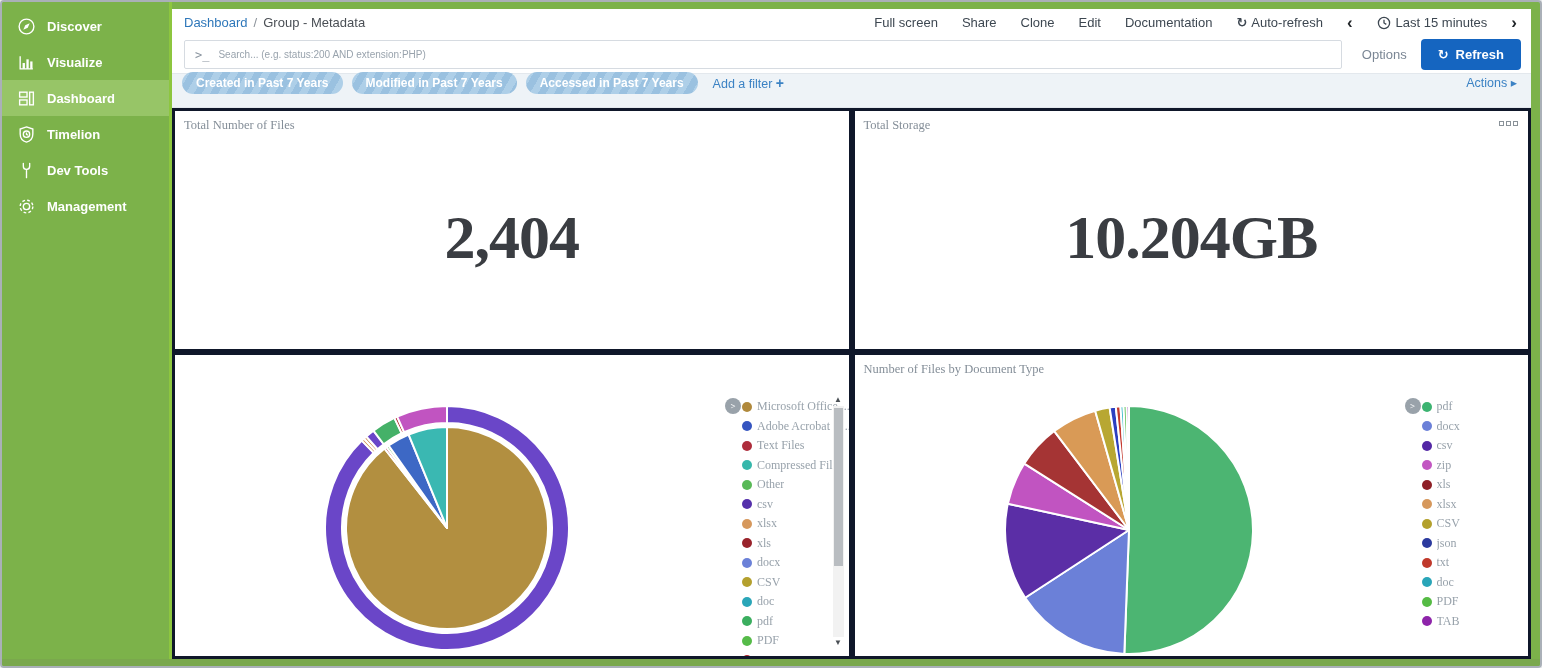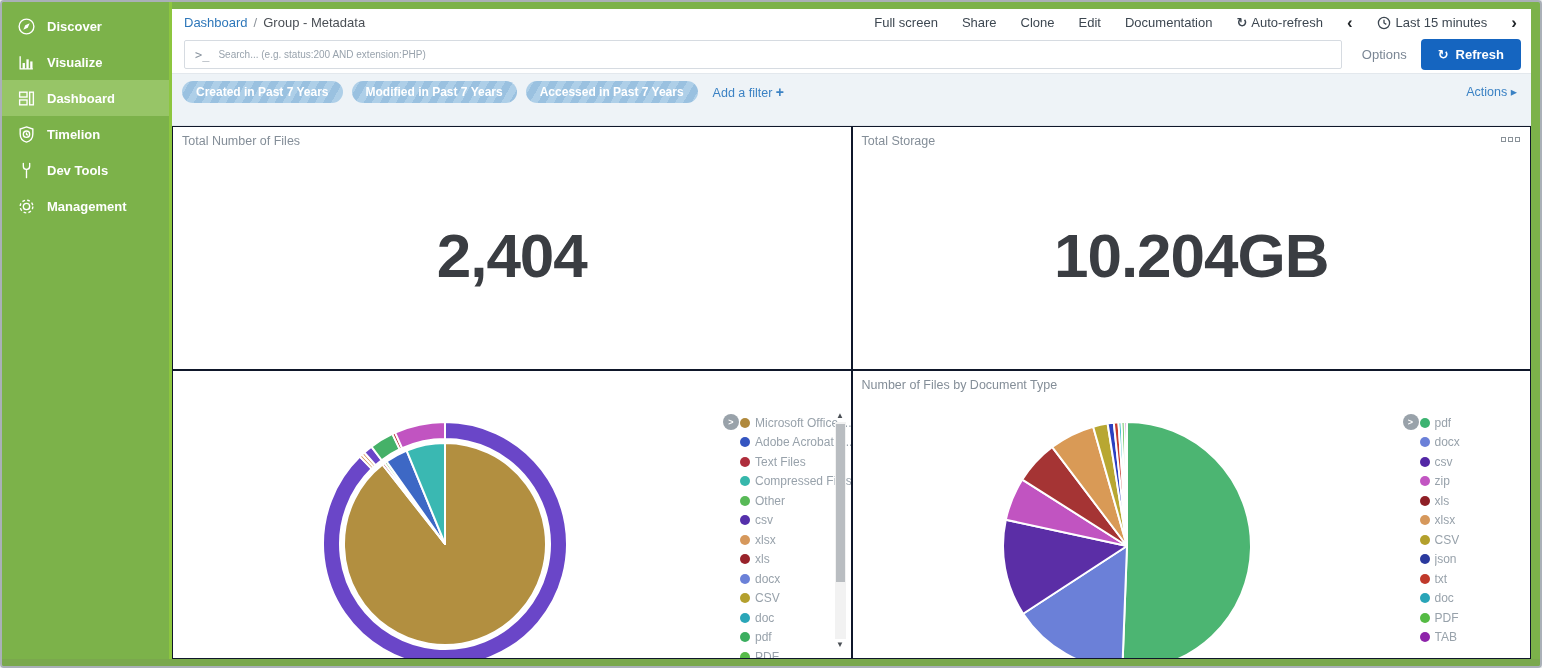--- a/index.html
+++ b/index.html
@@ -42,32 +42,32 @@
   .prompt { font-family:"DejaVu Sans Mono",monospace; font-size:12px; color:#8b95a0; margin-right:9px; }
   .searchbox input { border:none; outline:none; flex:1; font-size:10px; color:#343741;
                      font-family:"Liberation Sans",sans-serif; }
   .searchbox input::placeholder { color:#99a3ad; }
   .options-link { color:#7a8694; font-size:13px; cursor:pointer;margin-left:6px; }
   .refresh-btn { background:#1565c0; color:#fff; border:none; border-radius:4px; height:31px;
                  padding:0 17px; font-size:13px; font-weight:600; cursor:pointer;
                  display:flex; align-items:center; gap:7px; font-family:inherit; }
 
   
-  .filterbar { height:52px; background:#eef3f7; display:flex; align-items:center; gap:9px;
+  .filterbar { height:34px; background:#eef3f7; display:flex; align-items:center; gap:9px;
                padding:0 14px 16px 10px; border-bottom:1px solid #e3e8ed; }
   .pill { background:repeating-linear-gradient(120deg,#aecfe8 0px,#aecfe8 7px,#9ac1e0 7px,#9ac1e0 14px);
           color:#fff; font-size:12px; font-weight:700; padding:4px 14px; border-radius:12px;
           cursor:pointer; white-space:nowrap; }
   .add-filter { color:#3b82c4; font-size:12.5px; margin-left:6px; cursor:pointer; white-space:nowrap; }
   .add-filter b { font-size:14px; }
   .actions-link { margin-left:auto; color:#3b82c4; font-size:12.5px; cursor:pointer; }
 
   
   .grid { flex:1; display:grid; grid-template-columns:1fr 1fr; grid-template-rows:244px 1fr; min-height:0; }
-  .panel { border:1px solid #0f172a; background:#fff; position:relative; overflow:hidden; }
+  .panel { border:3px solid #0f172a; background:#fff; position:relative; overflow:hidden;font-family:Liberation Serif, serif; }
   .panel-title { font-size:12.5px; color:#848e98; padding:7px 9px; }
   .panel-menu { position:absolute; top:10px; right:10px; display:flex; gap:2px; cursor:pointer; }
   .panel-menu i { width:5px; height:5px; border:1px solid #8a9299; display:block; }
 
   .metric-wrap { position:absolute; inset:0; display:flex; align-items:center; justify-content:center;
                  padding-top:15px; }
   .metric-value { font-size:62px; font-weight:700; color:#3a3d42; letter-spacing:-1px; }
 
   .pie-svg { position:absolute; }
   .legend { position:absolute; width:150px; font-size:12px; color:#98a2ab; }

